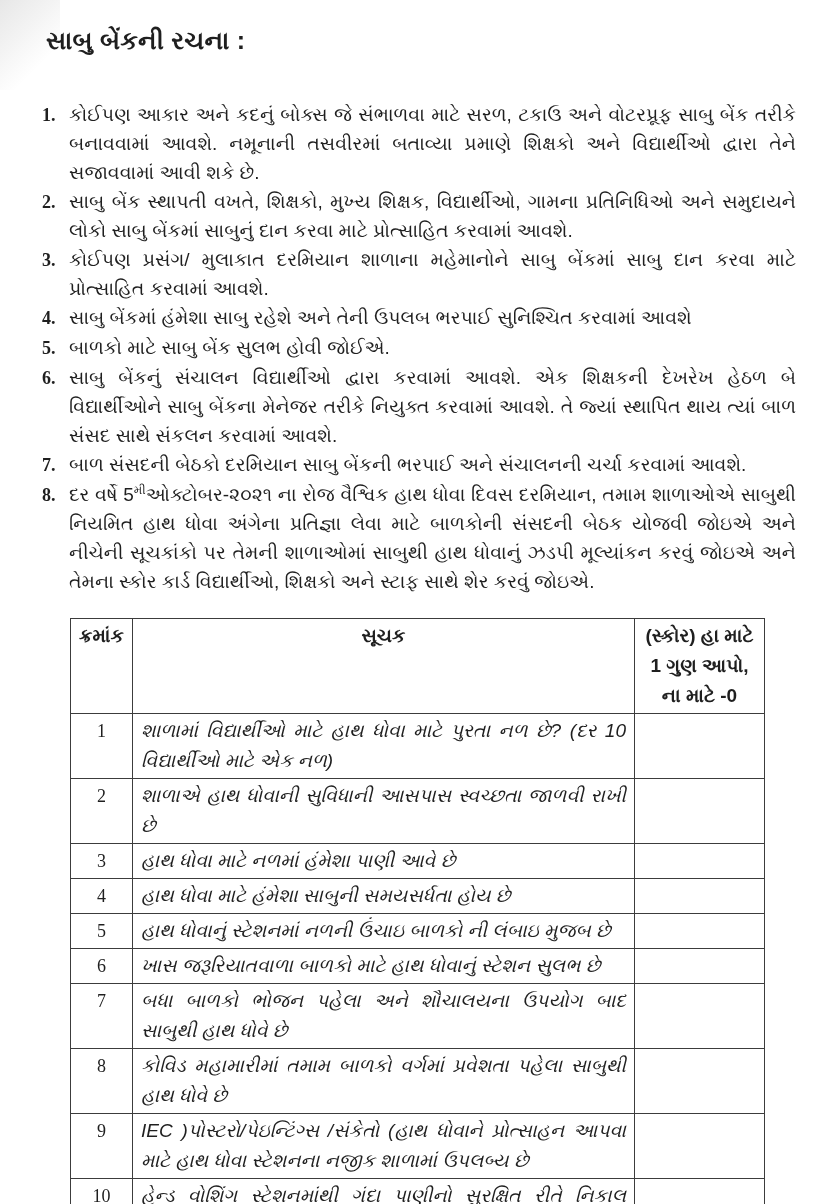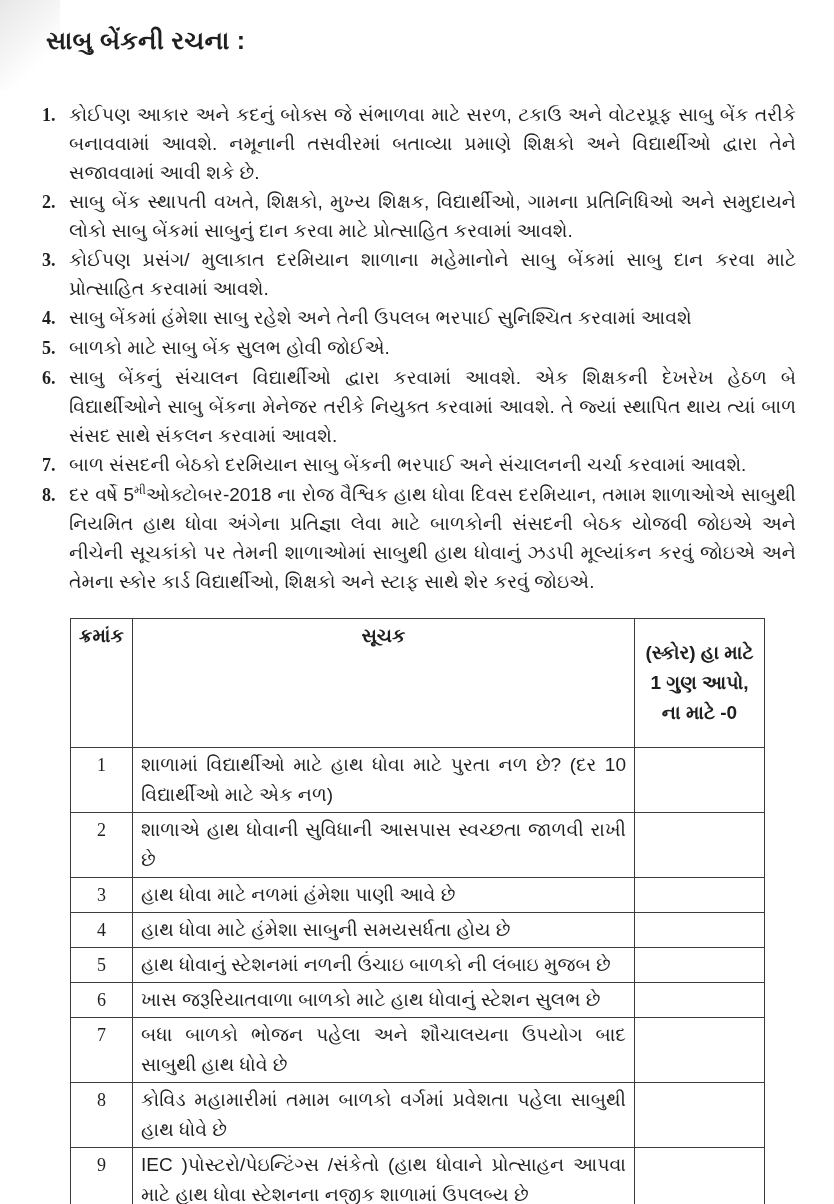--- a/index.html
+++ b/index.html
@@ -69,30 +69,31 @@
     padding: 2px 8px;
     box-sizing: border-box;
     overflow: hidden;
   }
   .indicator-table thead th {
     font-weight: 700;
     height: 90px;
     text-align: center;
   }
   .indicator-table thead th.score-h {
-    padding: 19px 6px;
+    padding: 2px 6px;
   }
   .indicator-table td.num-cell {
     text-align: center;
     font-family: "Liberation Serif", "DejaVu Serif", serif;
     font-size: 18px;
   }
   .indicator-table td.ind-cell {
     text-align: left;
     text-align: justify;
+    font-style: italic;
   }
   .indicator-table td.score-cell { }
 </style>
 </head>
 <body>
 
 <div class="page">
   <div class="scan-shade"></div>
 
   <div class="doc-title">સાબુ બેંકની રચના :</div>
@@ -121,21 +122,21 @@
     <div class="li">
       <span class="num">6.</span>
       <span class="txt">સાબુ બેંકનું સંચાલન વિદ્યાર્થીઓ દ્વારા કરવામાં આવશે. એક શિક્ષકની દેખરેખ હેઠળ બે વિદ્યાર્થીઓને સાબુ બેંકના મેનેજર તરીકે નિયુક્ત કરવામાં આવશે. તે જ્યાં સ્થાપિત થાય ત્યાં બાળ સંસદ સાથે સંકલન કરવામાં આવશે.</span>
     </div>
     <div class="li">
       <span class="num">7.</span>
       <span class="txt">બાળ સંસદની બેઠકો દરમિયાન સાબુ બેંકની ભરપાઈ અને સંચાલનની ચર્ચા કરવામાં આવશે.</span>
     </div>
     <div class="li">
       <span class="num">8.</span>
-      <span class="txt"><span>દર વર્ષે 5</span><sup>મી</sup><span>ઓક્ટોબર-2018 ના રોજ વૈશ્વિક હાથ ધોવા દિવસ દરમિયાન, તમામ શાળાઓએ સાબુથી નિયમિત હાથ ધોવા અંગેના પ્રતિજ્ઞા લેવા માટે બાળકોની સંસદની બેઠક યોજવી જોઇએ અને નીચેની સૂચકાંકો પર તેમની શાળાઓમાં સાબુથી હાથ ધોવાનું ઝડપી મૂલ્યાંકન કરવું જોઇએ અને તેમના સ્કોર કાર્ડ વિદ્યાર્થીઓ, શિક્ષકો અને સ્ટાફ સાથે શેર કરવું જોઇએ.</span></span>
+      <span class="txt"><span>દર વર્ષે 5</span><sup>મી</sup><span>ઓક્ટોબર-૨૦૨૧ ના રોજ વૈશ્વિક હાથ ધોવા દિવસ દરમિયાન, તમામ શાળાઓએ સાબુથી નિયમિત હાથ ધોવા અંગેના પ્રતિજ્ઞા લેવા માટે બાળકોની સંસદની બેઠક યોજવી જોઇએ અને નીચેની સૂચકાંકો પર તેમની શાળાઓમાં સાબુથી હાથ ધોવાનું ઝડપી મૂલ્યાંકન કરવું જોઇએ અને તેમના સ્કોર કાર્ડ વિદ્યાર્થીઓ, શિક્ષકો અને સ્ટાફ સાથે શેર કરવું જોઇએ.</span></span>
     </div>
   </div>
 
   <table class="indicator-table">
     <colgroup>
         <col class="c-num">
         <col class="c-ind">
         <col class="c-score">
       </colgroup>
     <thead>

